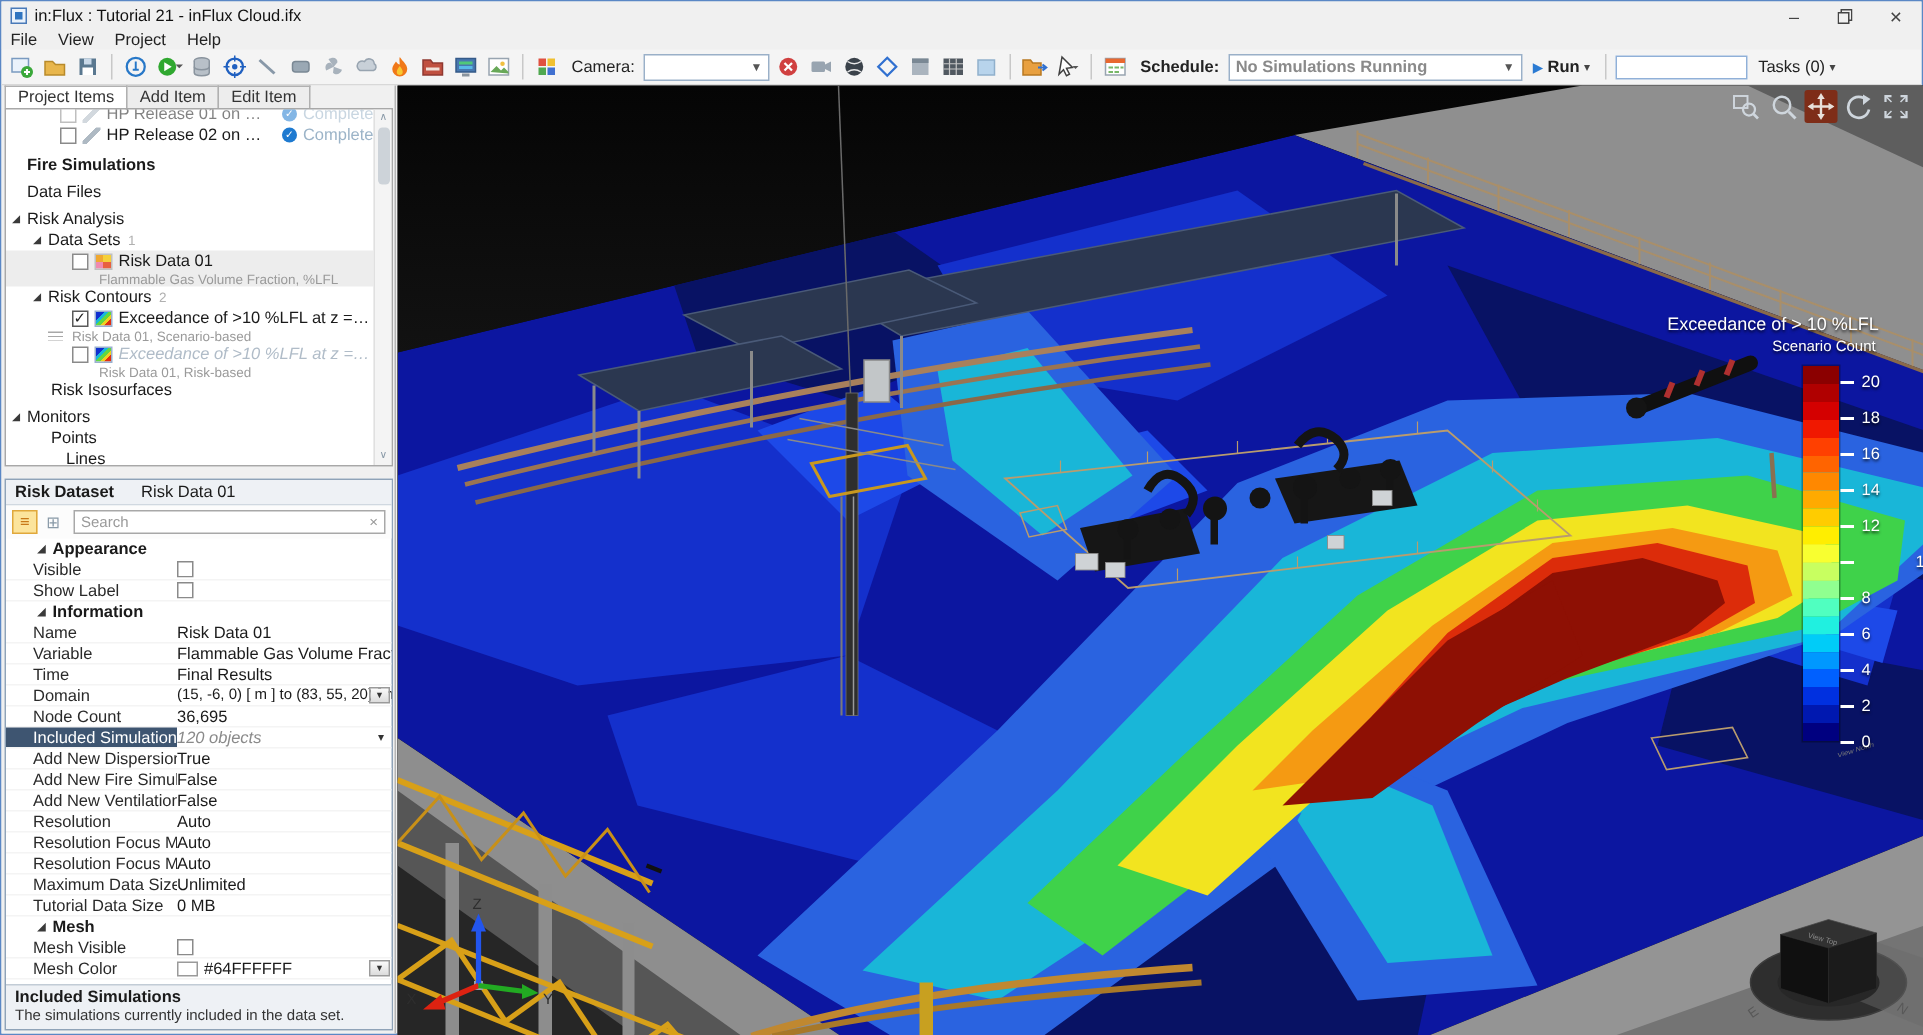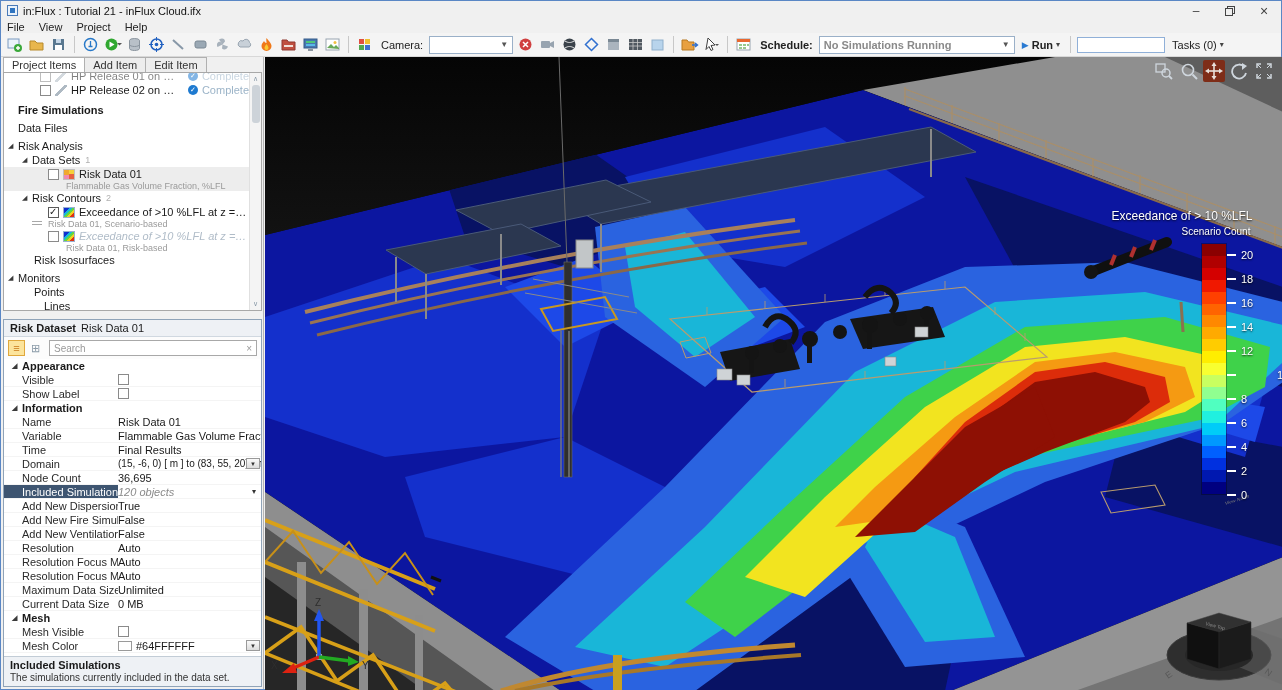--- a/index.html
+++ b/index.html
@@ -60,30 +60,30 @@
   .ital { font-style:italic; color:#b0bcc8; }
   .selblock { background:#ededed; }
   .subicon { display:inline-block; width:10px; height:6px; background:repeating-linear-gradient(#a8a8a8 0 1px,transparent 1px 3px); margin:0 6px 0 28px; }
   .vscroll { position:absolute; top:0; right:0; bottom:0; width:12px; background:#f4f4f4; border-left:1px solid #e0e0e0; display:flex; flex-direction:column; align-items:center; }
   .vscroll .arr { color:#8a9aa8; font-size:7px; height:12px; line-height:12px; }
   .vscroll .thumb { width:8px; height:38px; background:#cdd3d9; border-radius:3px; }
   .vscroll .spacer { flex:1; }
 
   
   .props { position:absolute; top:262px; left:2px; width:259px; bottom:2px; background:#fff; border:1px solid #8fa3b8; }
-  .pheader { height:17px; background:#eef1f5; border-bottom:1px solid #d0d8e0; display:flex; align-items:center; padding-left:6px; gap:5px; }
+  .pheader { height:17px; background:#eef1f5; border-bottom:1px solid #d0d8e0; display:flex; align-items:center; padding-left:6px; gap:18px; }
   .ptoolbar { height:22px; display:flex; align-items:center; padding:0 4px; gap:2px; background:#fcfcfc; }
   .pibtn { width:17px; height:16px; display:flex; align-items:center; justify-content:center; border:1px solid transparent; color:#8a9aa8; font-size:11px; }
   .pibtn.active { background:#fce49c; border-color:#e0a83c; color:#c87818; }
   .searchwrap { flex:1; height:16px; border:1px solid #a8a8a8; background:#fff; display:flex; align-items:center; padding:0 4px; margin-left:3px; }
   .searchwrap input { border:none; outline:none; flex:1; font-size:10px; font-family:Liberation Sans, sans-serif; color:#333; min-width:0; }
   .searchwrap input::placeholder { color:#9a9a9a; }
   .searchx { color:#9a9a9a; font-size:10px; }
   .pgrid { }
-  .psec { height:14px; display:flex; align-items:center; font-weight:bold; padding-left:8px; }
+  .psec { height:14px; display:flex; align-items:center; font-weight:bold; padding-left:21px; }
   .psec .exp { font-size:7px; width:10px; color:#3a3a3a; }
   .prow { height:14px; display:flex; align-items:center; position:relative; border-bottom:1px solid #f4f4f4; }
   .plabel { width:114px; padding-left:18px; color:#2a2a2a; white-space:nowrap; overflow:hidden; flex:none; }
   .pvalue { flex:1; color:#1a1a1a; white-space:nowrap; overflow:hidden; display:flex; align-items:center; gap:4px; }
   .prow.sel .plabel { background:#3e5571; color:#fff; height:100%; display:flex; align-items:center; }
   .pvalue.objval { font-style:italic; color:#8a8a8a; }
   .pcb { width:11px; height:11px; border:1px solid #8a8a8a; background:#fff; }
   .dropbtn { position:absolute; right:1px; top:1px; bottom:1px; width:14px; background:linear-gradient(#fafafa,#dcdcdc); border:1px solid #9a9a9a; font-size:6px; color:#333; display:flex; align-items:center; justify-content:center; }
   .carr { position:absolute; right:5px; font-size:8px; color:#333; }
   .swatch { width:14px; height:10px; background:#fff; border:1px solid #9a9a9a; }
@@ -494,21 +494,21 @@
           </div>
         <div class="prow">
             <span class="plabel">Resolution Focus Max</span>
             <span class="pvalue">Auto</span>
           </div>
         <div class="prow">
             <span class="plabel">Maximum Data Size</span>
             <span class="pvalue">Unlimited</span>
           </div>
         <div class="prow">
-            <span class="plabel">Current Data Size</span>
+            <span class="plabel">Tutorial Data Size</span>
             <span class="pvalue">0 MB</span>
           </div>
         <div class="psec">
             <span class="exp">◢</span>
             <b>Mesh</b>
           </div>
         <div class="prow">
             <span class="plabel">Mesh Visible</span>
             <span class="pvalue">
               <span class="pcb"></span>

